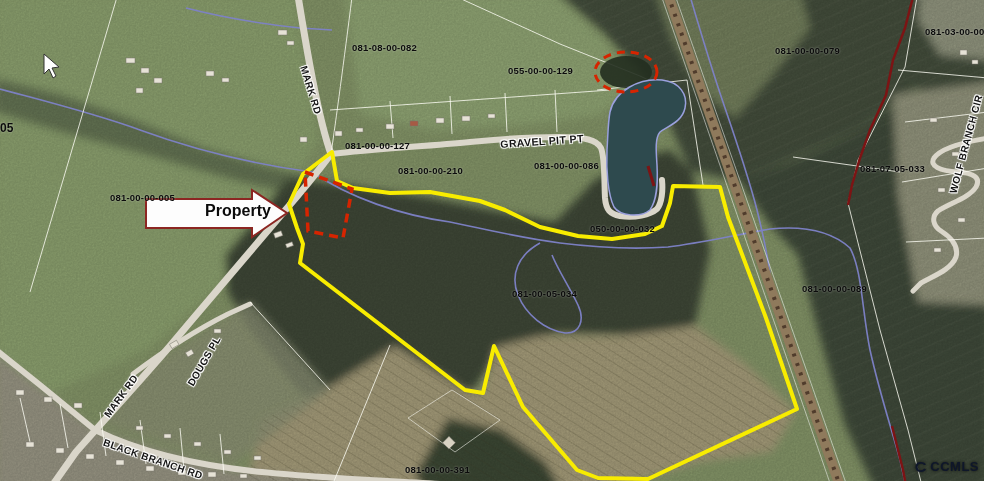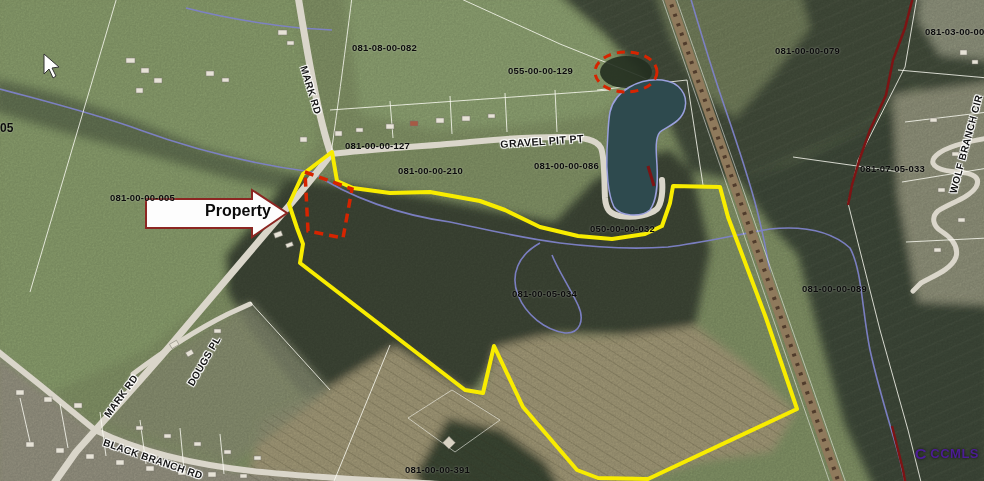--- a/index.html
+++ b/index.html
@@ -8,21 +8,21 @@
   .stage svg{position:absolute;left:0;top:0;}
   .plabel{position:absolute;font:bold 9.5px "Liberation Sans",sans-serif;color:#0b0b0b;
           letter-spacing:.2px;white-space:nowrap;text-shadow:0 0 2px rgba(255,255,255,.45);z-index:5;}
   .rlabel{position:absolute;font:bold 10px "Liberation Sans",sans-serif;color:#141414;
           letter-spacing:.4px;white-space:nowrap;z-index:5;
           transform:translate(-50%,-50%) rotate(var(--r,0deg));
           text-shadow:-1px -1px 0 rgba(255,255,255,.85),1px -1px 0 rgba(255,255,255,.85),
                       -1px 1px 0 rgba(255,255,255,.85),1px 1px 0 rgba(255,255,255,.85),0 0 3px #fff;}
   .callout-text{position:absolute;left:147px;top:202px;width:102px;text-align:center;
           font:bold 16px "Liberation Sans",sans-serif;color:#0a0a0a;z-index:7;margin-left:40px;}
-  .watermark{position:absolute;right:5px;bottom:20px;color:#4c1d95;z-index:8;
+  .watermark{position:absolute;right:5px;bottom:7px;color:#0f172a;z-index:8;
           font:bold 13px "Liberation Sans",sans-serif;letter-spacing:.5px;
           text-shadow:0 0 3px rgba(0,0,0,.8);margin-left:18px;}
   .watermark .sym{display:inline-block;transform:scale(1.25,1.15);margin-right:4px;font-weight:900;}
 </style>
 </head>
 <body>
 
 <div class="stage">
   <svg width="984" height="481" viewBox="0 0 984 481">
     <defs>

